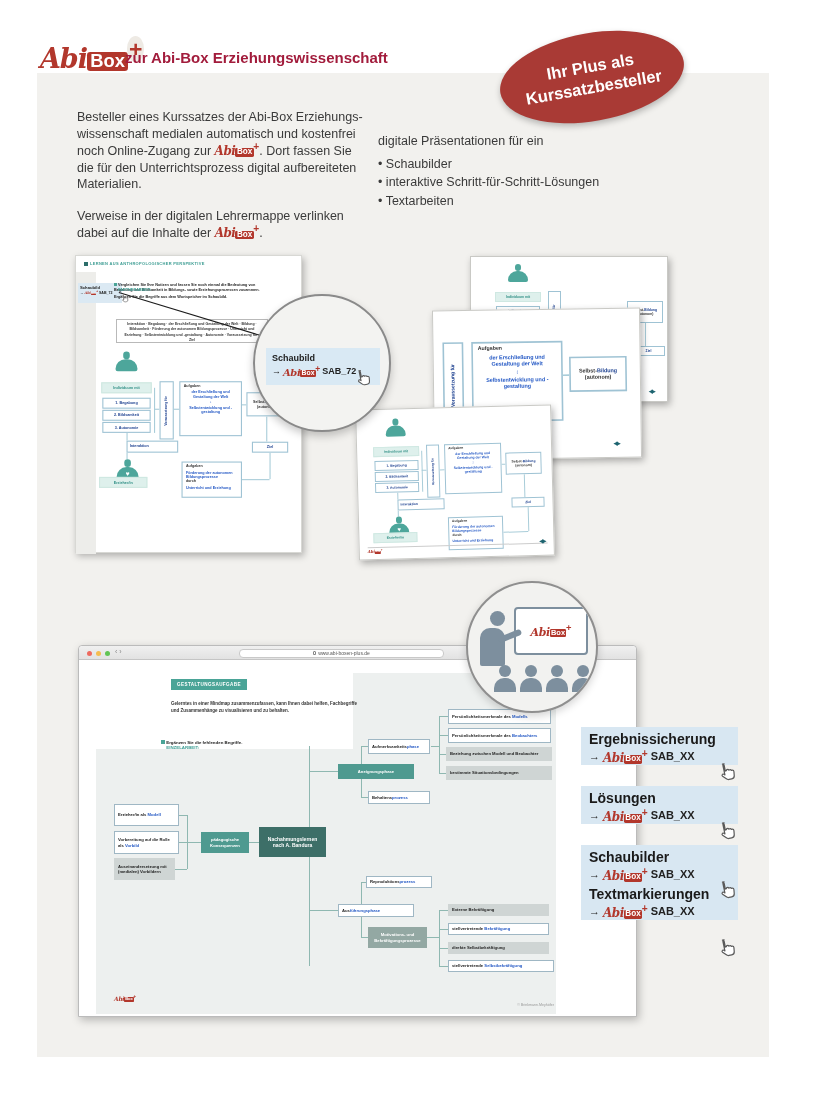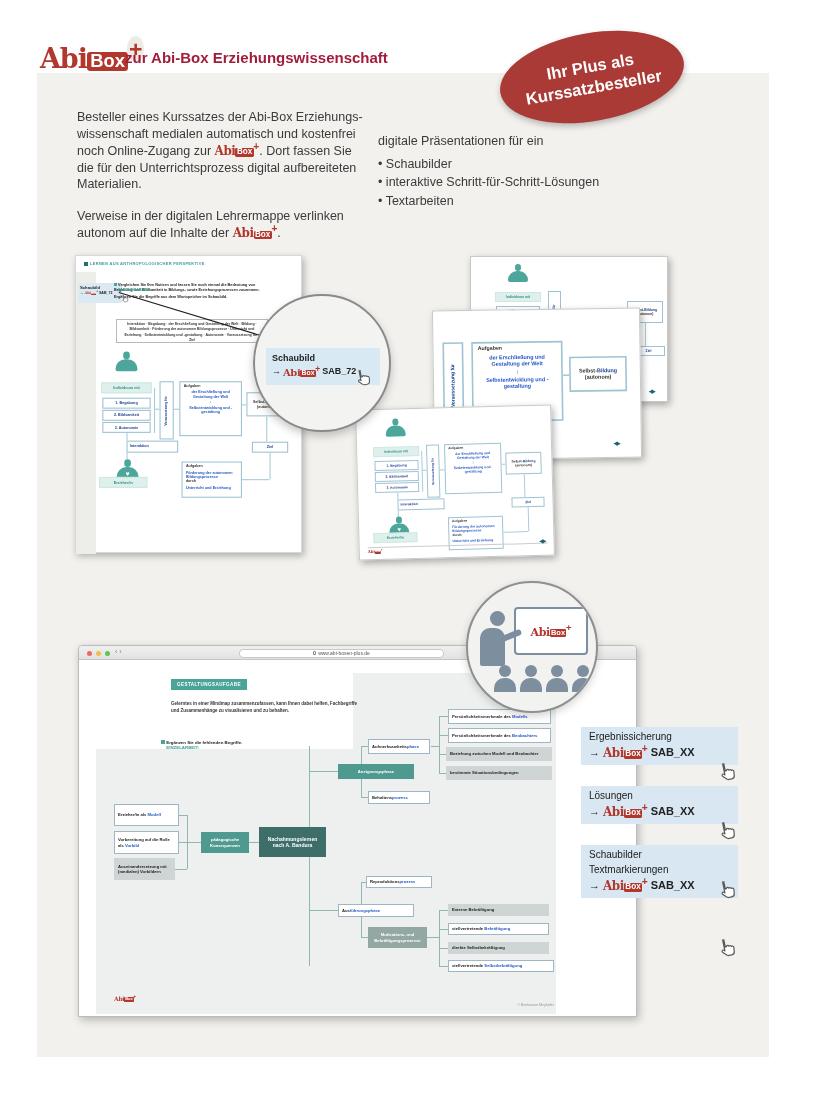--- a/index.html
+++ b/index.html
@@ -7,21 +7,21 @@
     --teal:#4aa497; --dteal:#3f9e94; --dblue:#1b3f8f; --ablue:#2257c4;
     --panel:#f2f1ee; --lb:#9fc3d4;
   }
   *{margin:0;padding:0;box-sizing:border-box}
   body{font-family:"Liberation Sans",sans-serif;background:#fff}
   .page{position:relative;width:813px;height:1096px;background:#fff;overflow:hidden}
   .abs{position:absolute}
 
   
   .mlogo{display:inline-block;white-space:nowrap;font-weight:bold;line-height:1}
-  .mlogo .la{font-family:"DejaVu Serif",serif;color:var(--red);letter-spacing:-0.04em}
+  .mlogo .la{font-family:"DejaVu Serif",serif;font-style:italic;color:var(--red);letter-spacing:-0.04em}
   .mlogo .lb{display:inline-block;background:var(--red);color:#fff;border-radius:0.18em;padding:0 0.18em 0.05em 0.18em;font-size:0.68em;vertical-align:0.08em}
   .mlogo .lp{color:var(--red);vertical-align:0.5em;font-size:0.85em;margin-left:-0.05em}
   .biglogo{font-size:27px}
   .biglogo .lp{background:#eeeae4;border-radius:50%;padding:0 2px}
 
   
   .hdr-title{left:125px;top:49px;font-size:15px;font-weight:bold;color:var(--titlered)}
   .panel{left:37px;top:73px;width:732px;height:984px;background:var(--panel)}
   .badge{left:499px;top:33px;width:186px;height:88px;background:var(--badgered);border-radius:50%;
          transform:rotate(-10deg);display:flex;flex-direction:column;align-items:center;justify-content:center;
@@ -118,21 +118,21 @@
   .mm .blue{color:var(--ablue)}
   .mm.gray{background:#cfd5d4;border-color:#cfd5d4}
   .mm.teal{background:#4f9a90;border:none;color:#fff;justify-content:center;text-align:center}
   .mm.gteal{background:#93a8a3;border:none;color:#fff;justify-content:center;text-align:center}
   .mm.dark{background:#3d6f68;border:none;color:#fff;justify-content:center;text-align:center;font-size:5px}
   .mm.wrap{flex-wrap:wrap}
   .mml{position:absolute;background:#8fb8b1}
 
   
   .callout{position:absolute;left:581px;width:157px;height:38px;background:#d8e7f2;padding:4px 8px;z-index:6;cursor:pointer}
-  .callout .ct{font-size:10px;font-weight:normal;color:#1a1a1a;line-height:1.2}
+  .callout .ct{font-size:14px;font-weight:bold;color:#1a1a1a;line-height:1.2}
   .callout .cr{font-size:11px;color:#222;font-weight:bold;margin-top:1px;display:flex;align-items:center;gap:3px}
   .callout .cr .mlogo{font-size:12px}
   .hand{position:absolute;z-index:7;transform:rotate(-12deg)}
 </style>
 </head>
 <body>
 
 <div class="page">
 
   <div class="abs panel"></div>
@@ -149,21 +149,21 @@
 
   <div class="abs intro">
     <div>Besteller eines Kurssatzes der Abi-Box Erziehungs-</div>
     <div>wissenschaft medialen automatisch und kostenfrei</div>
     <div><span>noch Online-Zugang zur</span>
       <span class="mlogo ilogo"><span class="la">Abi</span><span class="lb">Box</span><span class="lp">+</span></span><span>. Dort fassen Sie</span></div>
     <div>die für den Unterrichtsprozess digital aufbereiteten</div>
     <div>Materialien.</div>
     <div style="height:15px"></div>
     <div>Verweise in der digitalen Lehrermappe verlinken</div>
-    <div><span>autonom auf die Inhalte der</span>
+    <div><span>dabei auf die Inhalte der</span>
       <span class="mlogo ilogo"><span class="la">Abi</span><span class="lb">Box</span><span class="lp">+</span></span><span>.</span></div>
   </div>
 
   <div class="abs rightcol">
     <div>digitale Präsentationen für ein</div>
     <ul>
       <li>Schaubilder</li>
       <li>interaktive Schritt-für-Schritt-Lösungen</li>
       <li>Textarbeiten</li>
     </ul>
@@ -514,21 +514,21 @@
     <div class="cr">
         <span>→</span>
       <span class="mlogo"><span class="la">Abi</span><span class="lb">Box</span><span class="lp">+</span></span>
       <span>SAB_XX</span>
       </div>
   </div>
   <svg class="hand abs" style="left:716px;top:879px" width="21" height="21" viewBox="0 0 24 24">
       <path d="M9.2 2.8c.9 0 1.6.7 1.6 1.6v6.8l1.2-.2c.2-.7.9-1.1 1.7-1 .6.1 1.1.5 1.3 1.1.4-.3.9-.5 1.4-.4.7.1 1.2.6 1.4 1.3.3-.2.7-.2 1.1-.2.9.2 1.5 1 1.4 1.9l-.6 4.6c-.2 1.8-1.8 3.2-3.6 3.2h-3.2c-1.1 0-2.1-.5-2.8-1.3l-3.6-3.9c-.5-.6-.5-1.4.1-1.9.5-.5 1.4-.4 1.9.1l.9 1V4.4c0-.9.7-1.6 1.8-1.6z" fill="#fff" stroke="#5a5a5a" stroke-width="1.4" stroke-linejoin="round"></path>
     </svg>
 
-  <div class="callout" style="top:860px">
+  <div class="callout" style="top:882px">
     <div class="ct">Textmarkierungen</div>
     <div class="cr">
         <span>→</span>
       <span class="mlogo"><span class="la">Abi</span><span class="lb">Box</span><span class="lp">+</span></span>
       <span>SAB_XX</span>
       </div>
   </div>
   <svg class="hand abs" style="left:716px;top:937px" width="21" height="21" viewBox="0 0 24 24">
       <path d="M9.2 2.8c.9 0 1.6.7 1.6 1.6v6.8l1.2-.2c.2-.7.9-1.1 1.7-1 .6.1 1.1.5 1.3 1.1.4-.3.9-.5 1.4-.4.7.1 1.2.6 1.4 1.3.3-.2.7-.2 1.1-.2.9.2 1.5 1 1.4 1.9l-.6 4.6c-.2 1.8-1.8 3.2-3.6 3.2h-3.2c-1.1 0-2.1-.5-2.8-1.3l-3.6-3.9c-.5-.6-.5-1.4.1-1.9.5-.5 1.4-.4 1.9.1l.9 1V4.4c0-.9.7-1.6 1.8-1.6z" fill="#fff" stroke="#5a5a5a" stroke-width="1.4" stroke-linejoin="round"></path>
     </svg>

